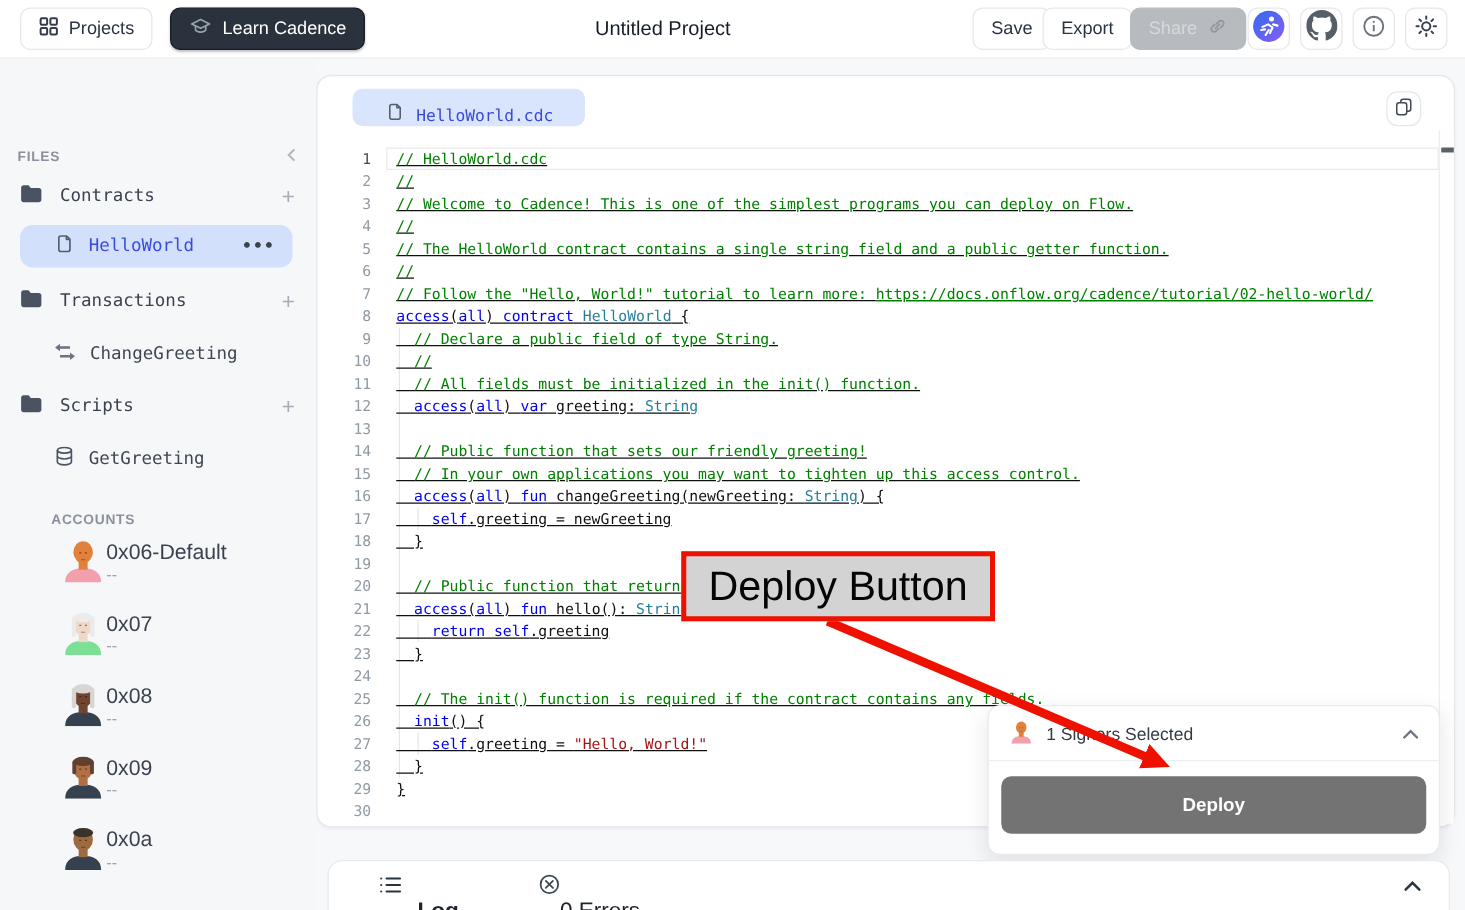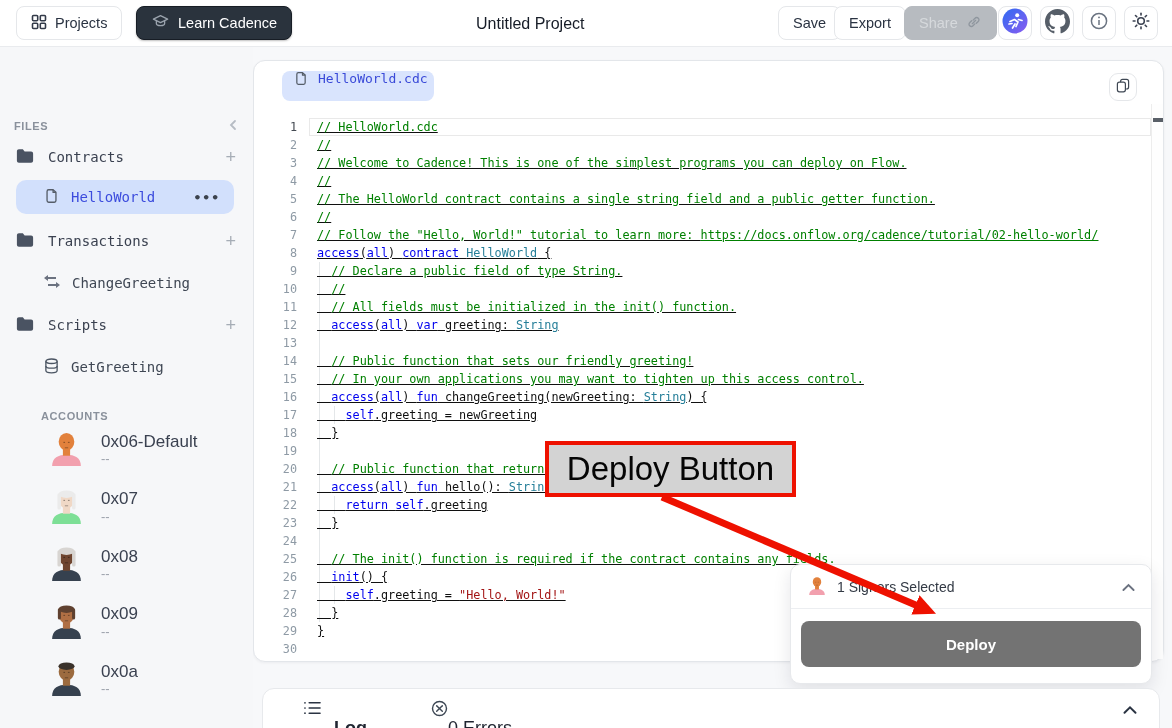--- a/index.html
+++ b/index.html
@@ -18,27 +18,27 @@
   .sidebar { position:absolute; left:0; top:47px; width:253px; bottom:0; background:#f6f7f9; z-index:2; }
   .side-label { font-size:11px; font-weight:bold; letter-spacing:.6px; color:#8a919c; }
   .files-head { position:absolute; left:14px; top:70px; right:14px; display:flex; justify-content:space-between; align-items:center; }
   .tree-row { position:absolute; left:16px; width:220px; height:24px; display:flex; align-items:center; gap:14px; font-family:"DejaVu Sans Mono", monospace; font-size:14px; color:#3a4150; cursor:pointer; }
   .tree-row .grow { flex:1; }
   .plus { color:#a6adb6; font-size:18px; font-family:"Liberation Sans",sans-serif; }
   .file-pill { position:absolute; left:16px; width:218px; height:34px; border-radius:10px; background:#d2e0fc; display:flex; align-items:center; gap:12px; padding:0 14px 0 28px; font-family:"DejaVu Sans Mono", monospace; font-size:14px; color:#3b4bdd; cursor:pointer; }
   .file-item { position:absolute; left:44px; width:190px; height:24px; display:flex; align-items:center; gap:12px; font-family:"DejaVu Sans Mono", monospace; font-size:14px; color:#3f4754; cursor:pointer; }
   .dots { margin-left:auto; color:#3c434d; letter-spacing:1px; font-weight:bold; font-size:13px; }
   .accounts-label { position:absolute; left:41px; top:363px; }
-  .acct-row { position:absolute; left:48px; display:flex; align-items:center; gap:16px; cursor:pointer; }
+  .acct-row { position:absolute; left:48px; display:flex; align-items:center; cursor:pointer; }
   .acct-name { font-size:17px; color:#3a4150; line-height:1.1; }
   .acct-bal { font-size:13px; color:#9aa1ab; }
 
   
   .editor-card { position:absolute; left:253px; top:60px; width:911px; height:602px; background:#fff; border:1px solid #e3e6ea; border-radius:12px; box-shadow:0 1px 3px rgba(16,24,40,.05); z-index:1; }
-  .tab-pill { position:absolute; left:28px; top:10px; width:152px; height:30px; background:#d9e4fd; border-radius:8px; display:flex; align-items:flex-start; gap:10px; padding:0 12px; font-family:"DejaVu Sans Mono", monospace; font-size:13px; color:#3949d8; cursor:pointer; }
+  .tab-pill { position:absolute; left:28px; top:10px; width:186px; height:30px; background:#d9e4fd; border-radius:8px; display:flex; align-items:flex-end; gap:10px; padding:0 27px; font-family:"DejaVu Sans Mono", monospace; font-size:13px; color:#3949d8; cursor:pointer; }
   .copy-btn { position:absolute; right:26px; top:12px; width:28px; height:28px; border:1px solid #e5e7ea; border-radius:9px; background:#fff; display:flex; align-items:center; justify-content:center; cursor:pointer; }
   .code-area { position:absolute; left:0; top:57px; right:14px; bottom:4px; overflow:hidden; }
   .cl { display:flex; height:18px; line-height:18px; font-family:"DejaVu Sans Mono", monospace; font-size:11.8px; white-space:pre; }
   .ln { width:43px; text-align:right; color:#8e9aa5; flex:none; user-select:none; }
   .cl.cur .ln { color:#444a52; }
   .lc { padding-left:20px; flex:1; color:#101010;text-decoration:underline; }
   .tok-c { color:#008000; } .tok-k { color:#0000ee; } .tok-t { color:#267f99; }
   .tok-s { color:#a31515; } .tok-l { color:#008000; text-decoration:underline; }
   .curline-box { position:absolute; left:55px; width:842px; top:57px; height:18px; border:1px solid #e9e9e9; pointer-events:none; }
   .guide { position:absolute; width:1px; background:#e4e7e9; pointer-events:none; }

